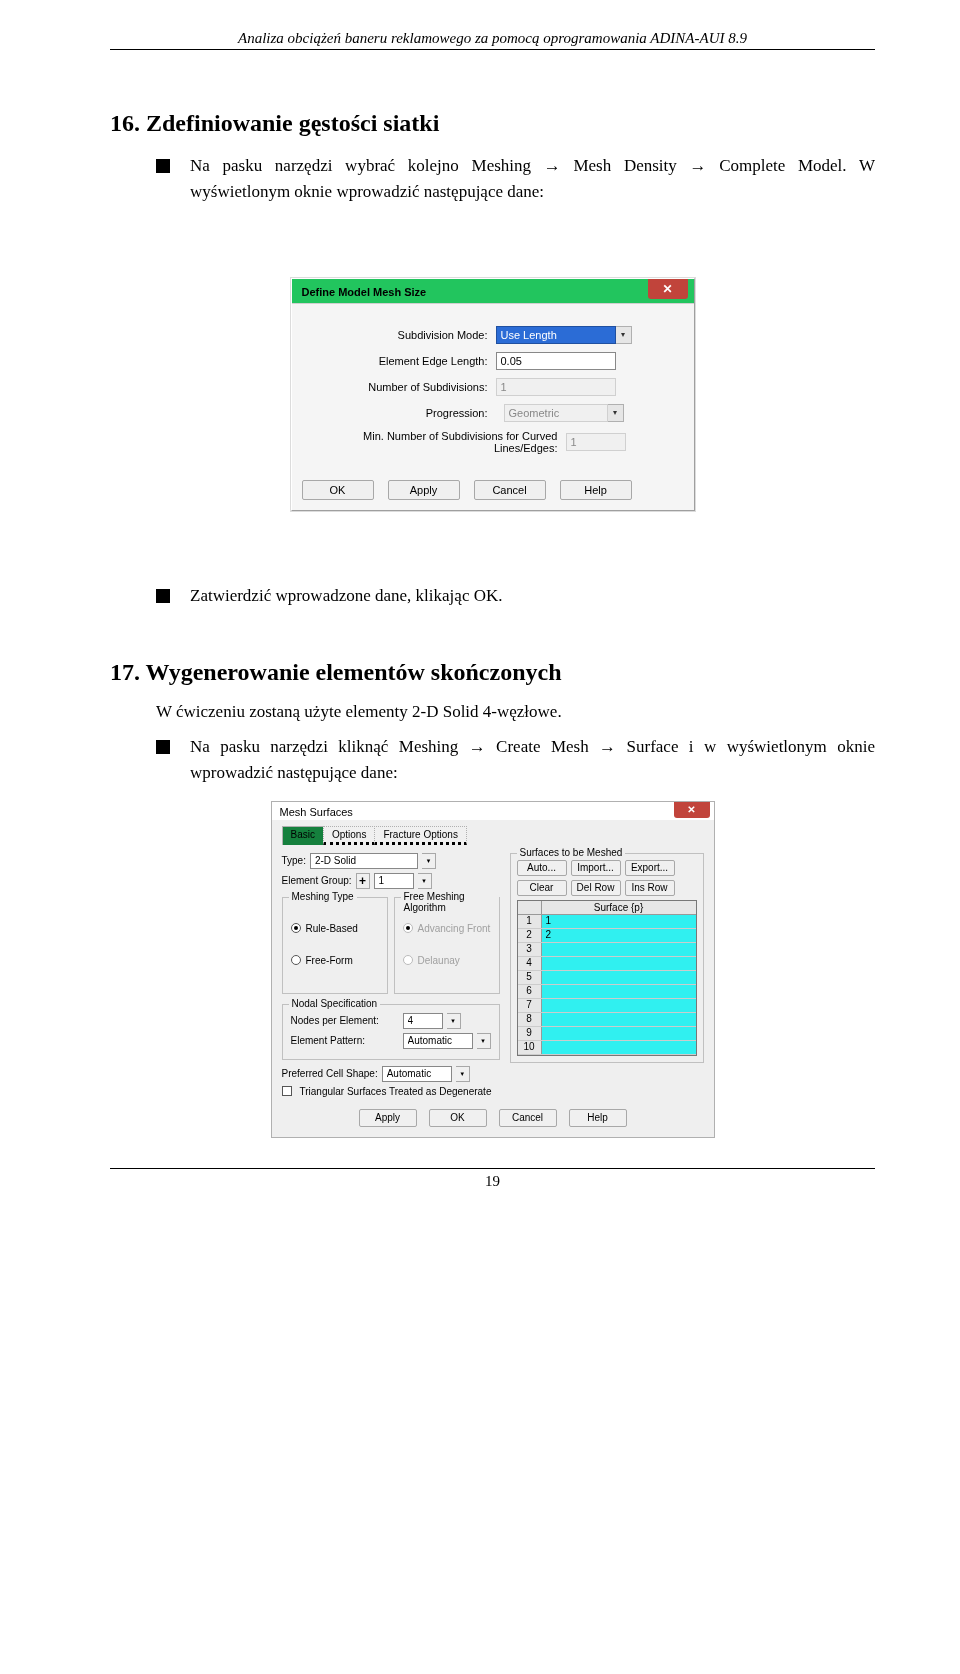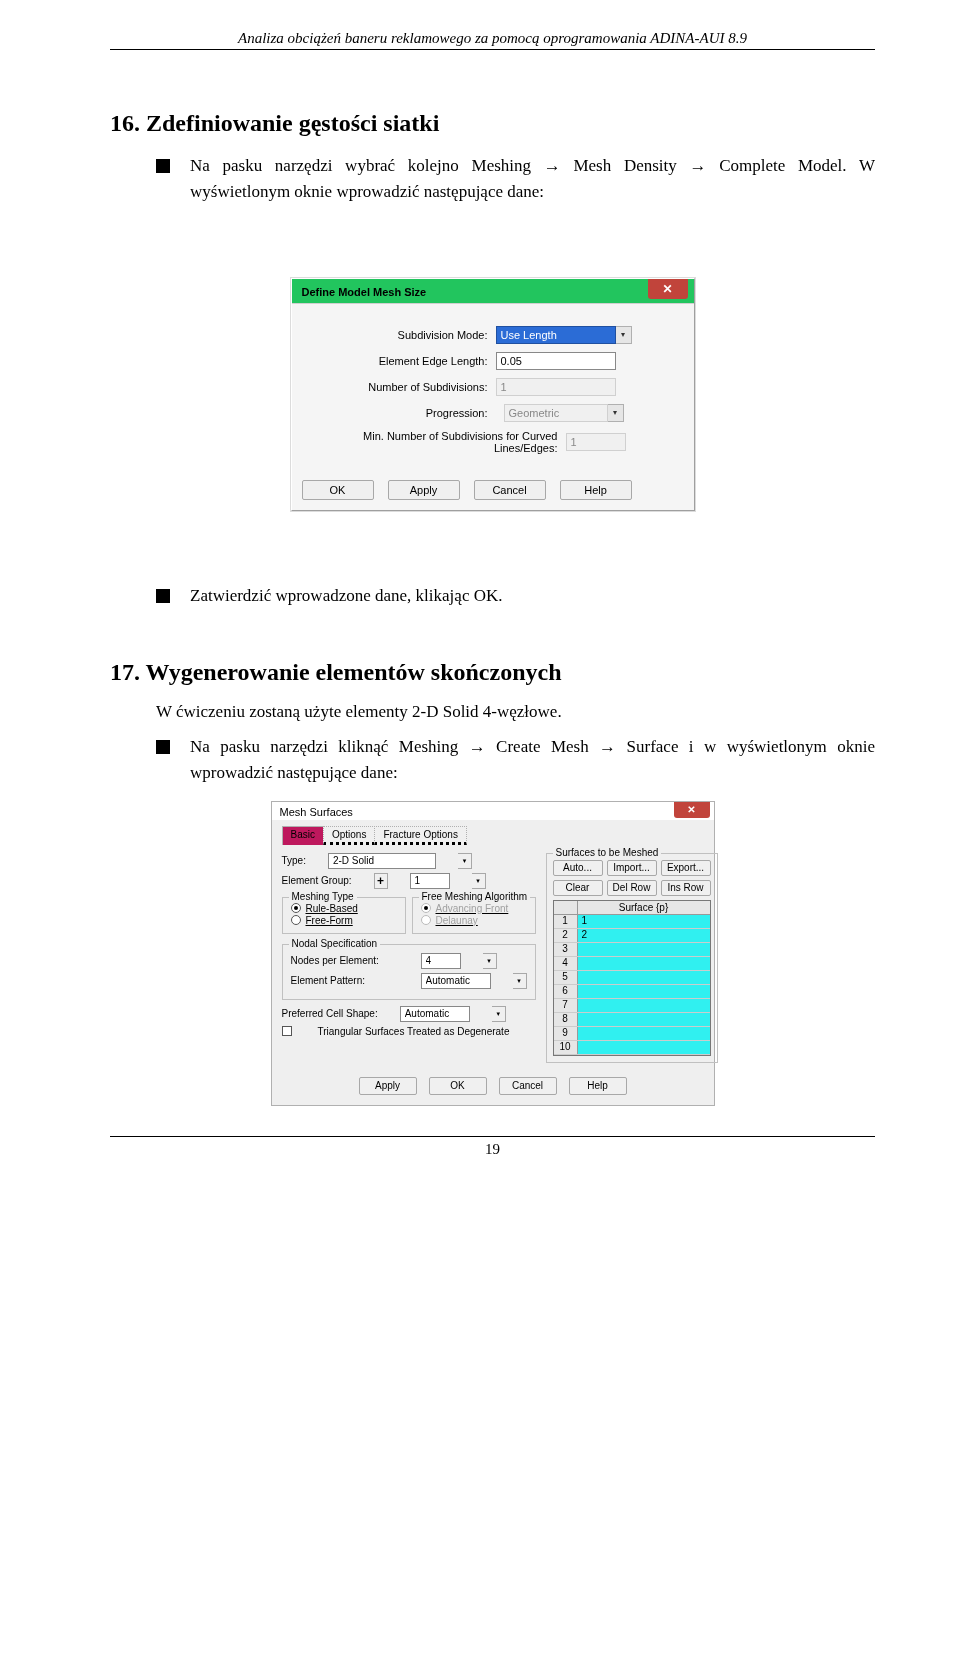--- a/index.html
+++ b/index.html
@@ -138,46 +138,46 @@
   }
   .dlg2 .close-badge {
     margin-top: -4px; margin-right: -4px;
     width: 36px; height: 16px; font-size: 10px;
   }
   .dlg2-body { padding: 6px 10px 8px 10px; background: #efefef; }
   .tabbar { display: flex; gap: 0; margin-bottom: 4px; }
   .tab {
     font-size: 10px; padding: 2px 8px;
     border: 1px solid #b0b0b0; border-bottom: none;
-    background: #be185d;
+    background: #15803d;
     margin-right: -1px;
   }
   .tab.inactive { border-style: dotted; background: #f0f0f0; }
   .cols { display: flex; gap: 10px; }
   .lcol { flex: 1.1; }
   .rcol { flex: 1; }
-  .field-row { display: flex; align-items: center; margin: 4px 0; gap: 22px; }
+  .field-row { display: flex; align-items: center; margin: 4px 0; gap: 4px; }
   .fld-label { white-space: nowrap; }
   .fld-input {
     font-family: inherit; font-size: 10px;
     height: 16px; padding: 0 4px;
     background: #fff; border: 1px solid #888;
   }
   .group {
     border: 1px solid #c0c0c0;
     padding: 4px 8px 6px 8px;
     margin: 4px 0 6px 0;
     position: relative;
   }
   .group-title {
     position: absolute; top: -7px; left: 6px;
     background: #efefef; padding: 0 3px;
     font-size: 10px;
   }
-  .radio-row { display: flex; align-items: center; gap: 5px; margin: 1px 0; text-decoration: underline; }
+  .radio-row { display: flex; align-items: center; gap: 5px; margin: 21px 0; }
   .radio {
     width: 10px; height: 10px; border-radius: 50%;
     border: 1px solid #555; display: inline-block;
     background: #fff; position: relative; flex: none;
   }
   .radio.sel::after{
     content:""; position:absolute; left:2px; top:2px;
     width:4px; height:4px; border-radius:50%; background:#000;
   }
   .radio.disabled { border-color: #bbb; }

